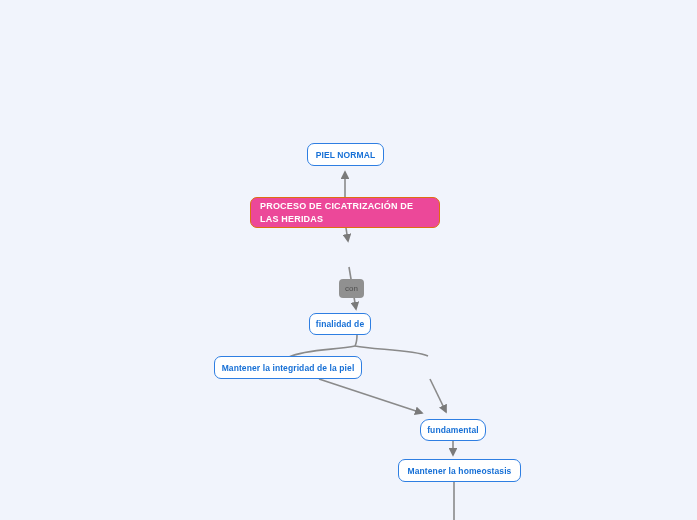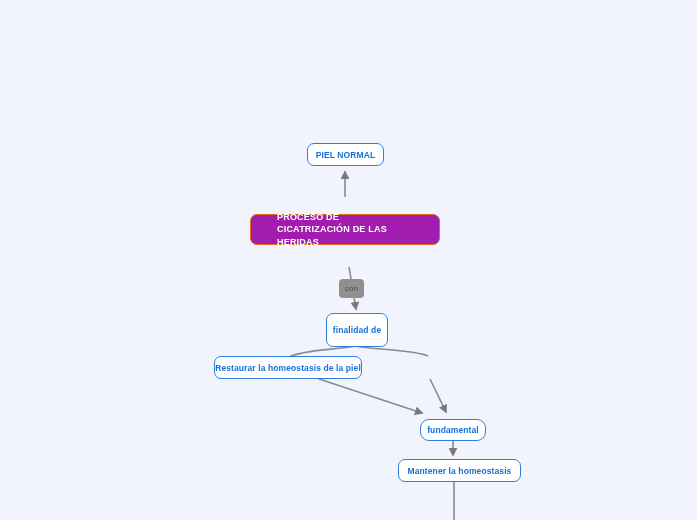--- a/index.html
+++ b/index.html
@@ -21,47 +21,46 @@
     border-radius:7px;
     color:#1770d6;
     font-weight:bold;
     font-size:8.5px;
     letter-spacing:.1px;
     white-space:nowrap;
     text-align:center;
     padding:2px 4px;
   }
   .orange{
-    background:#a21caf;
+    background:#ec4899;
     border:1px solid #de6f10;
     border-radius:7px;
     color:#ffffff;
     font-weight:bold;
     font-size:9px;
     letter-spacing:.2px;
     line-height:1.4;
     justify-content:flex-start;
     text-align:left;
-    padding:3px 26px;
-    margin-top:17px;
+    padding:3px 9px;
   }
   .gray{
     background:#909090;
     border-radius:4px;
     color:#4e4e4e;
     font-size:8px;
     white-space:nowrap;
     text-align:right;
     padding:1px 4px;
   }
   #n-piel  {left:307px;top:143px;width:77px; height:23px;}
   #n-proc  {left:250px;top:197px;width:190px;height:31px;}
   #n-fisio {left:303px;top:245px;width:92px; height:22px;}
   #n-con   {left:339px;top:279px;width:25px; height:19px;}
-  #n-final {left:326px;top:313px;width:62px; height:34px;}
+  #n-final {left:309px;top:313px;width:62px; height:22px;}
   #n-rest  {left:214px;top:356px;width:148px;height:23px;}
   #n-evita {left:368px;top:356px;width:114px;height:23px;}
   #n-fund  {left:420px;top:419px;width:66px; height:22px;border-radius:9px;}
   #n-mant  {left:398px;top:459px;width:123px;height:23px;}
   #n-fases {left:378px;top:496px;width:151px;height:17px;}
 </style>
 </head>
 <body>
 
 <div class="canvas">
@@ -97,21 +96,21 @@
 
   <div id="n-con" class="node gray">
     <span>con</span>
   </div>
 
   <div id="n-final" class="node blue">
     <span>finalidad de</span>
   </div>
 
   <div id="n-rest" class="node blue">
-    <span>Restaurar la homeostasis de la piel</span>
+    <span>Mantener la integridad de la piel</span>
   </div>
 
 
   <div id="n-fund" class="node blue">
     <span>fundamental</span>
   </div>
 
   <div id="n-mant" class="node blue">
     <span>Mantener la homeostasis</span>
   </div>

